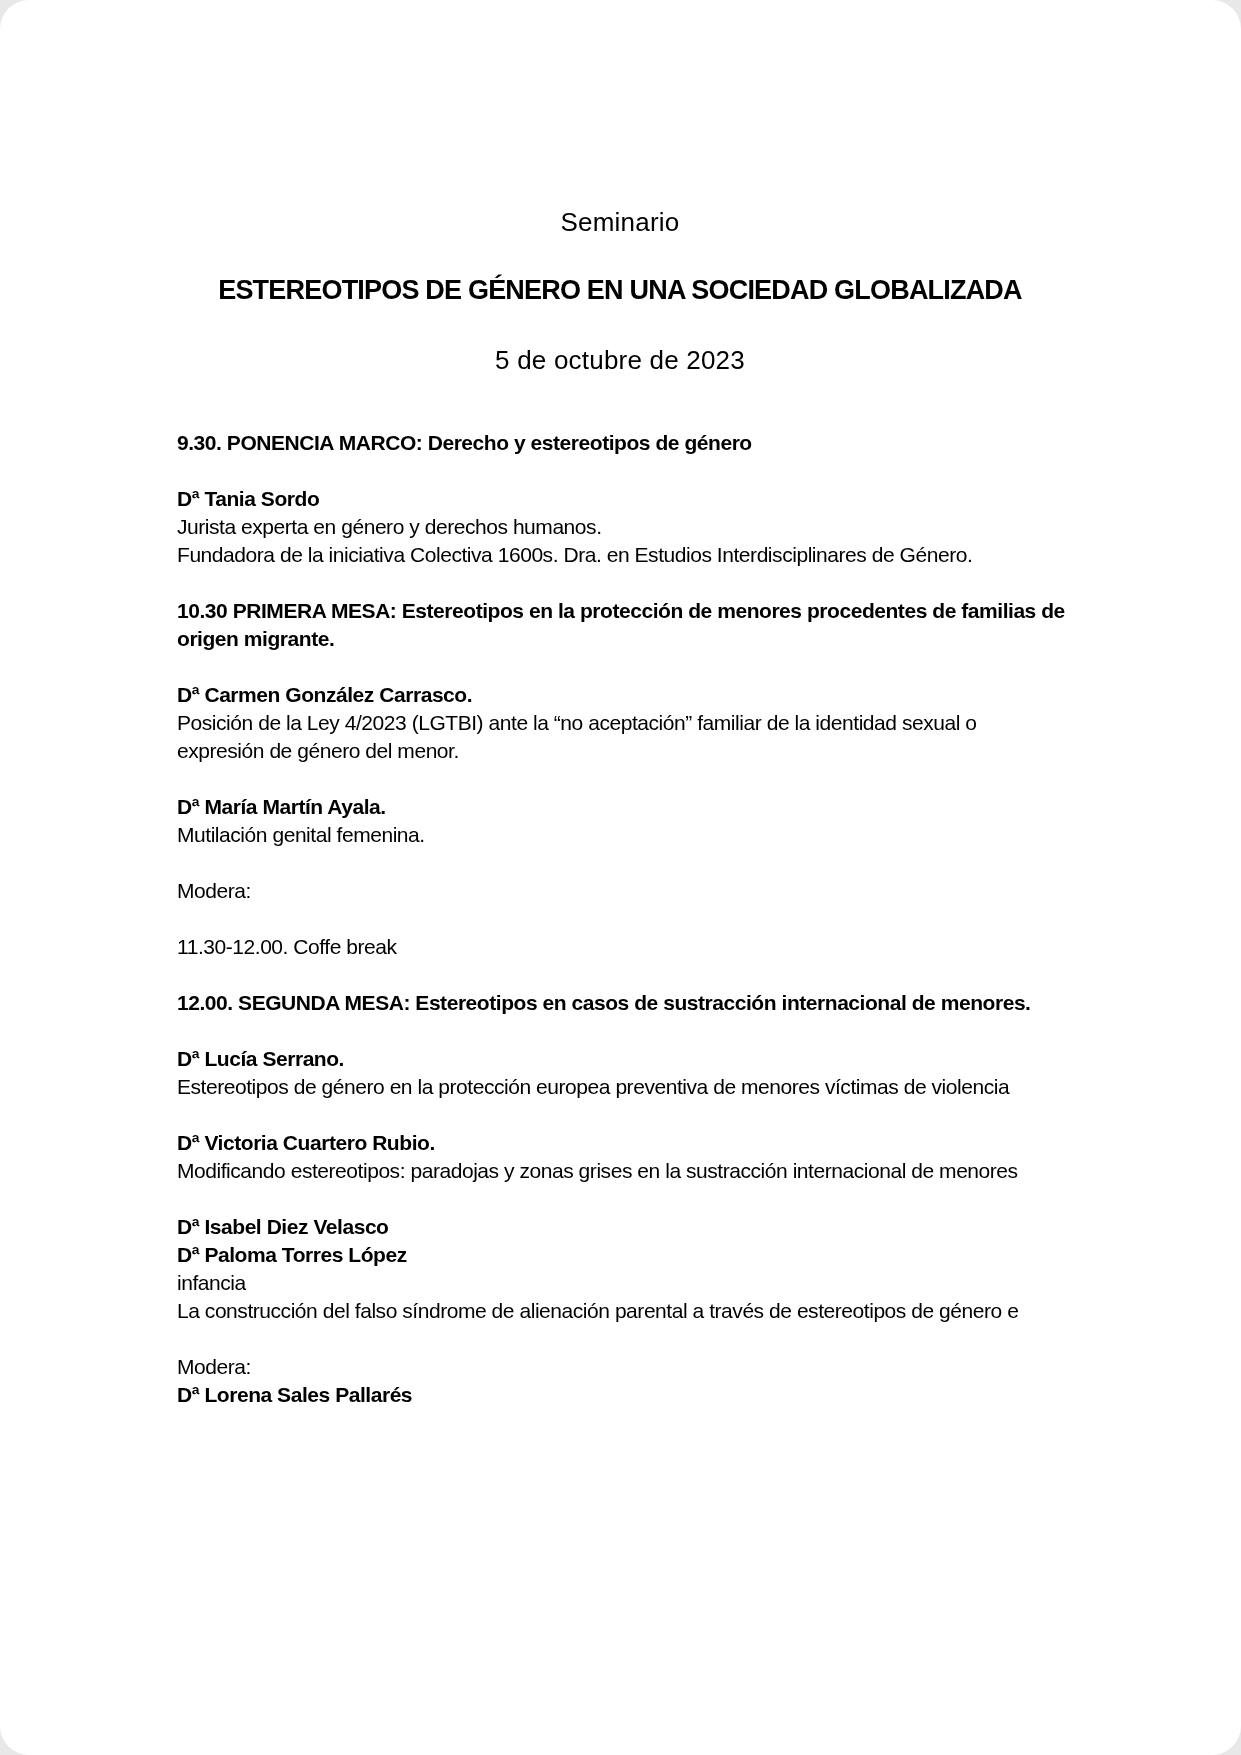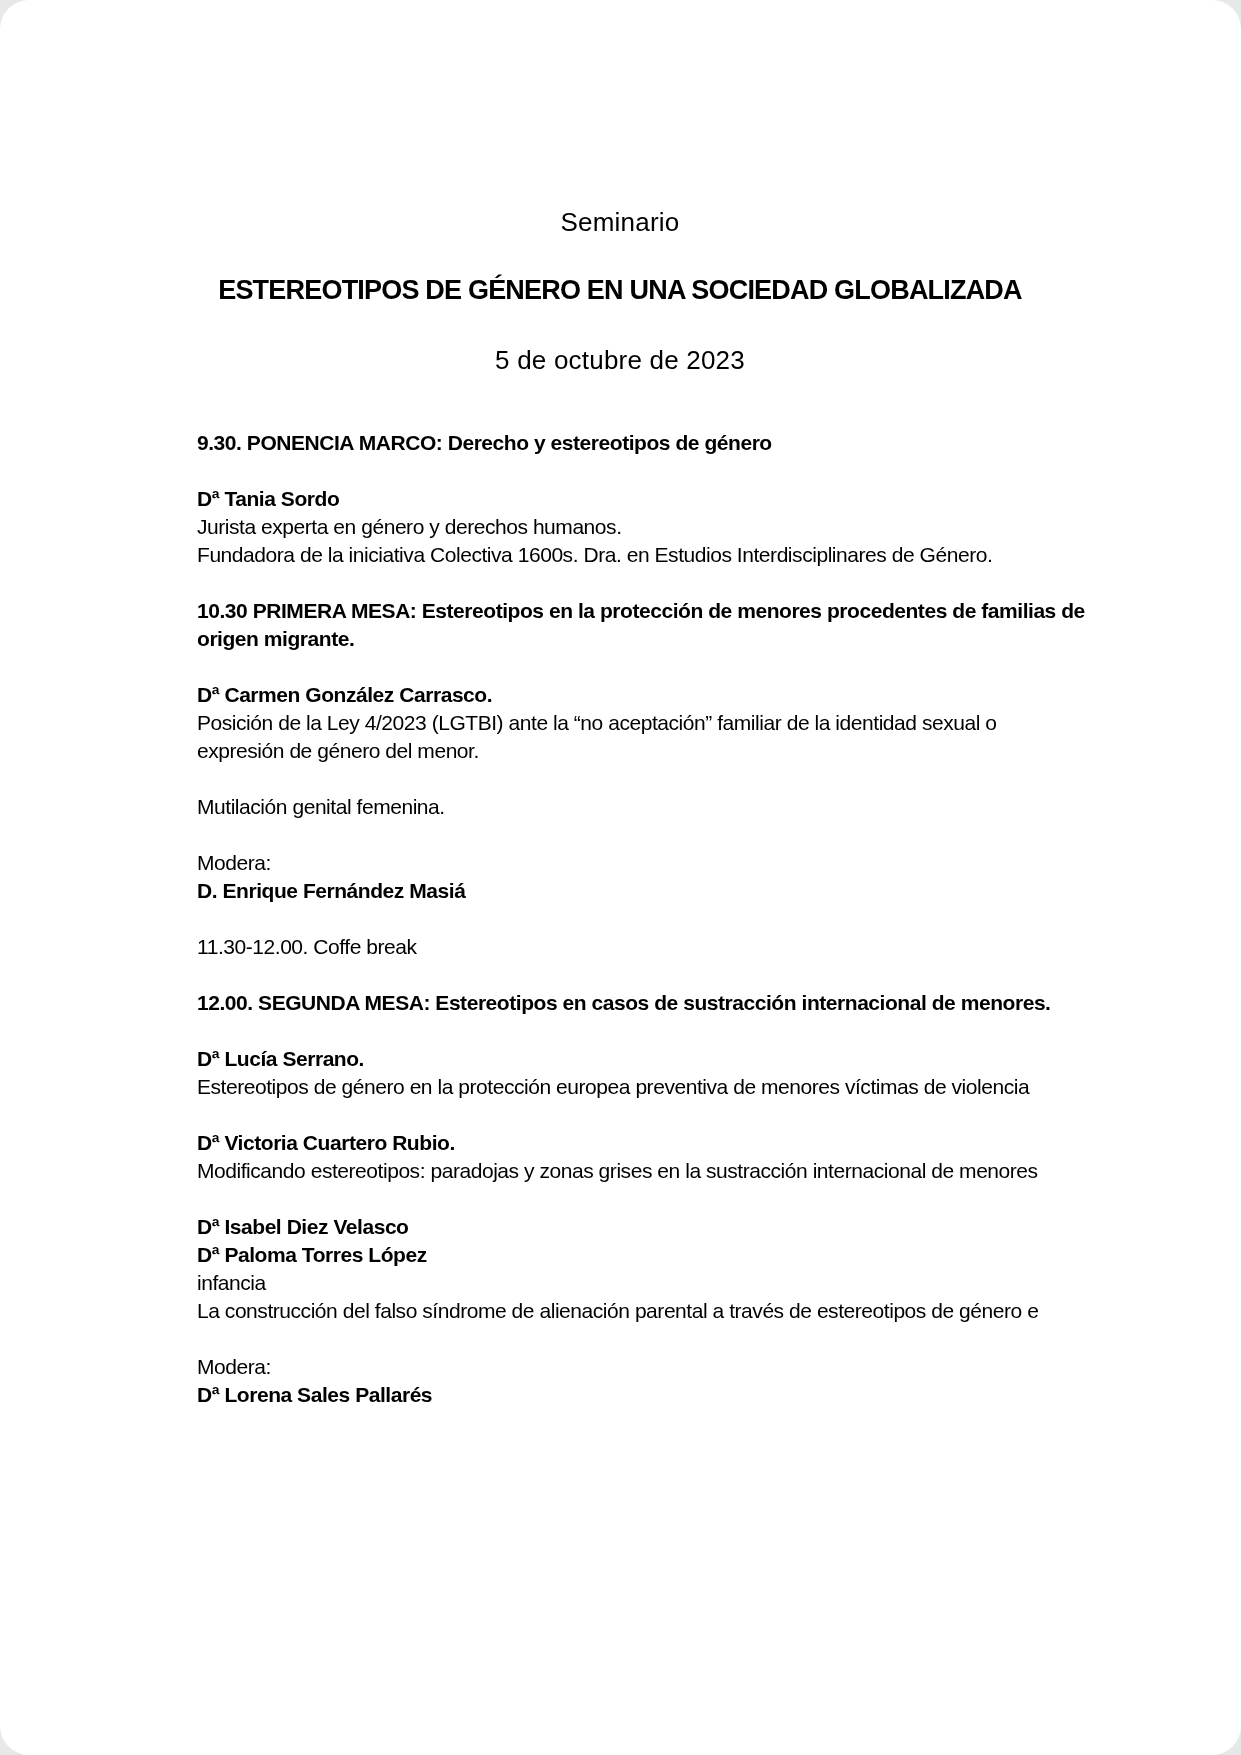--- a/index.html
+++ b/index.html
@@ -47,21 +47,20 @@
     line-height: 34px;
     text-align: center;
     letter-spacing: 0.2px;
     white-space: nowrap;
   }
   .program {
     margin-top: 52px;
   }
   .block {
     margin-top: 28px;
-    margin-left: 20px;
   }
   .block:first-child {
     margin-top: 0;
   }
   .line {
     font-size: 21px;
     line-height: 28px;
     letter-spacing: -0.45px;
     white-space: nowrap;
   }
@@ -89,25 +88,25 @@
         <div class="block">
           <div class="line bold">10.30 PRIMERA MESA: Estereotipos en la protección de menores procedentes de familias de</div>
           <div class="line bold">origen migrante.</div>
         </div>
         <div class="block">
           <div class="line bold">Dª Carmen González Carrasco.</div>
           <div class="line">Posición de la Ley 4/2023 (LGTBI) ante la “no aceptación” familiar de la identidad sexual o</div>
           <div class="line">expresión de género del menor.</div>
         </div>
         <div class="block">
+          <div class="line bold">Dª María Martín Ayala.</div>
           <div class="line">Mutilación genital femenina.</div>
         </div>
         <div class="block">
           <div class="line">Modera:</div>
-          <div class="line bold">D. Enrique Fernández Masiá</div>
         </div>
         <div class="block">
           <div class="line">11.30-12.00. Coffe break</div>
         </div>
         <div class="block">
           <div class="line bold">12.00. SEGUNDA MESA: Estereotipos en casos de sustracción internacional de menores.</div>
         </div>
         <div class="block">
           <div class="line bold">Dª Lucía Serrano.</div>
           <div class="line">Estereotipos de género en la protección europea preventiva de menores víctimas de violencia</div>

